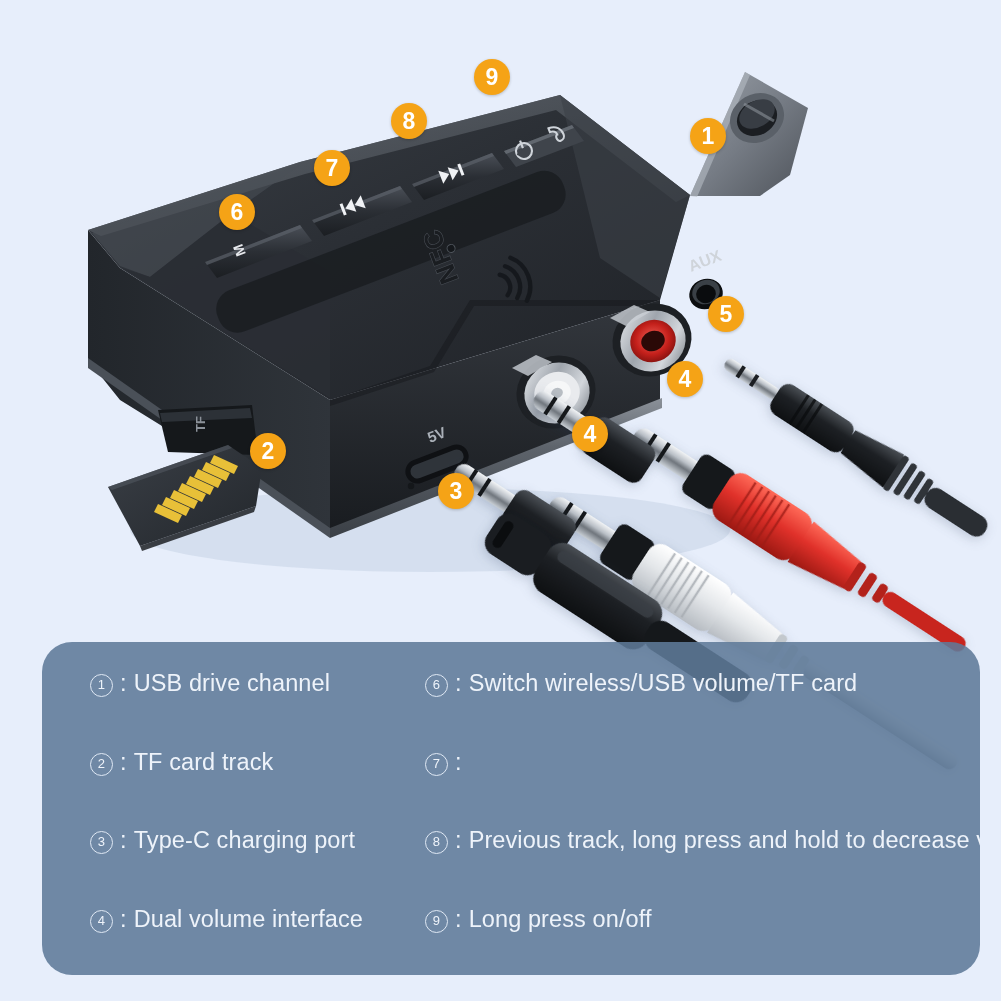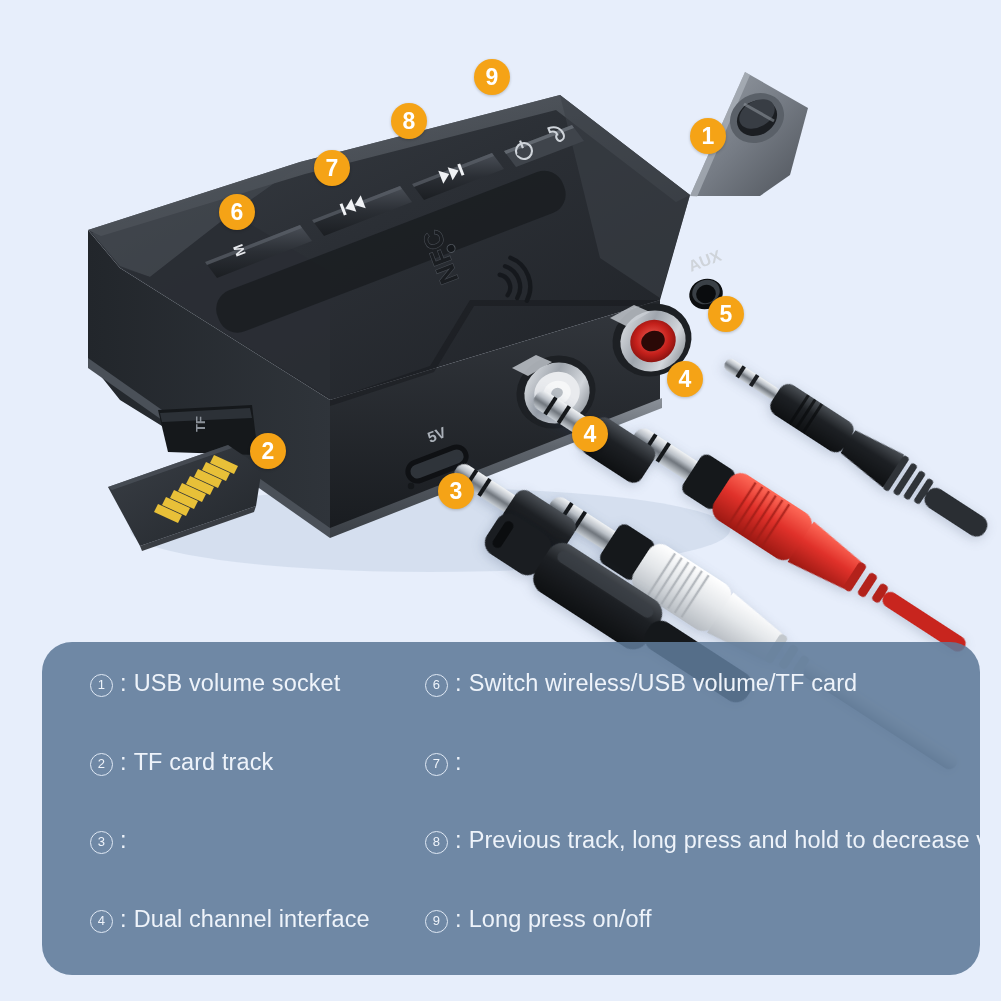--- a/index.html
+++ b/index.html
@@ -420,35 +420,36 @@
       <div class="badge" style="left: 314px; top: 150px; width: 36px; height: 36px; font-size: 23px; background: rgb(245, 163, 22); color: rgb(255, 255, 255);">7</div>
       <div class="badge" style="left: 391px; top: 103px; width: 36px; height: 36px; font-size: 23px; background: rgb(245, 163, 22); color: rgb(255, 255, 255);">8</div>
       <div class="badge" style="left: 474px; top: 59px; width: 36px; height: 36px; font-size: 23px; background: rgb(245, 163, 22); color: rgb(255, 255, 255);">9</div>
     </div>
 
   <div id="legend-panel" style="background: rgba(94, 122, 152, 0.88);">
     <div class="legend-col" id="legend-col-left">
         <div class="legend-row">
           <span class="cnum">1</span>
           <span class="colon">:</span>
-          <span>USB volume socket</span>
+          <span>USB drive channel</span>
         </div>
         <div class="legend-row">
           <span class="cnum">2</span>
           <span class="colon">:</span>
           <span>TF card track</span>
         </div>
         <div class="legend-row">
           <span class="cnum">3</span>
           <span class="colon">:</span>
+          <span>Type-C charging port</span>
         </div>
         <div class="legend-row">
           <span class="cnum">4</span>
           <span class="colon">:</span>
-          <span>Dual channel interface</span>
+          <span>Dual volume interface</span>
         </div>
         <div class="legend-row"></div>
       </div>
     <div class="legend-col" id="legend-col-right">
         <div class="legend-row">
           <span class="cnum">6</span>
           <span class="colon">:</span>
           <span>Switch wireless/USB volume/TF card</span>
         </div>
         <div class="legend-row">

